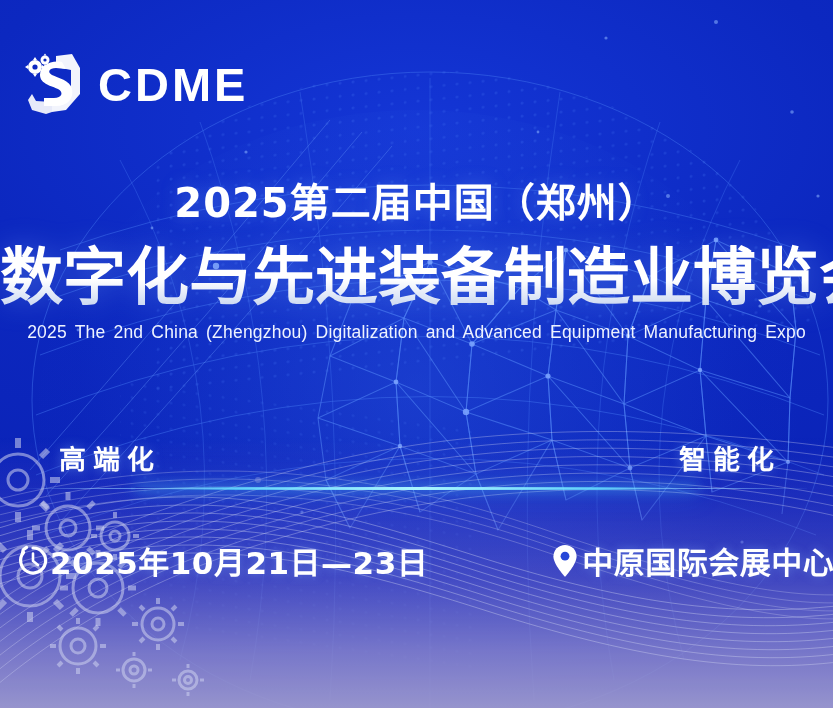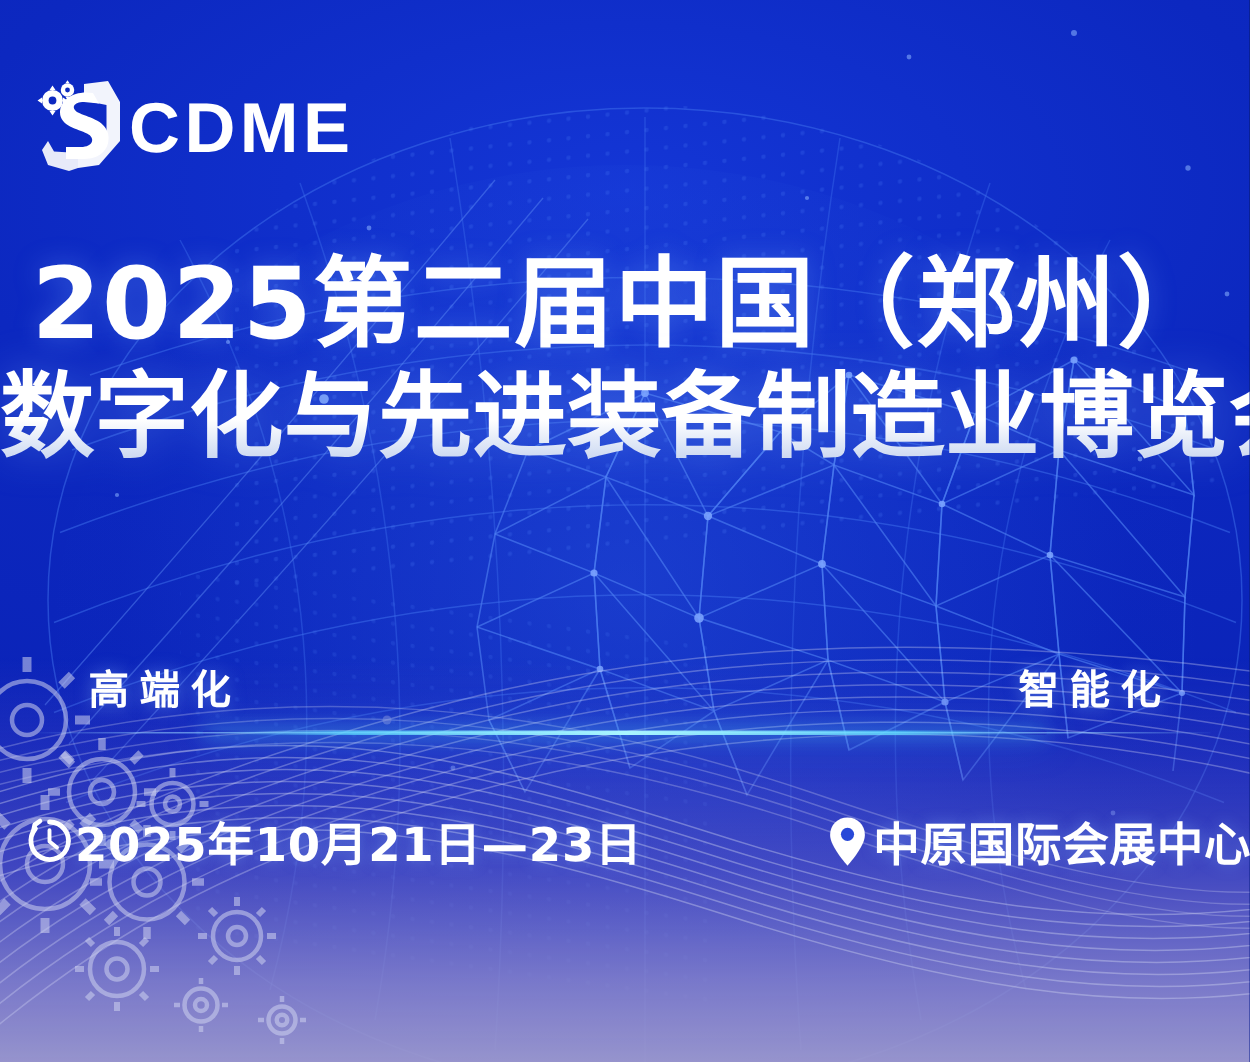--- a/index.html
+++ b/index.html
@@ -82,21 +82,21 @@
     height: 100%;
   }
 
   
   .logo-row {
     position: absolute;
     left: 22px;
     top: 48px;
     display: flex;
     align-items: center;
-    gap: 2px;
+    gap: 14px;
   }
   .logo-mark { width: 62px; height: 72px; display: block; }
   .logo-text {
     color: #ffffff;
     font-size: 47px;
     font-weight: 700;
     letter-spacing: 3px;
     line-height: 1;
     font-family: "Liberation Sans", "DejaVu Sans", sans-serif;
   }
@@ -104,21 +104,21 @@
   
   .title-block {
     position: absolute;
     left: 0;
     right: 0;
     top: 166px;
     text-align: center;
   }
   .title-line-1 {
     color: #ffffff;
-    font-size: 66px;
+    font-size: 40px;
     font-weight: 700;
     line-height: 74px;
     letter-spacing: 1px;
     white-space: nowrap;
     text-shadow: 0 0 18px rgba(120,170,255,0.35);
     font-family: "DejaVu Sans", "Liberation Sans", sans-serif;
   }
   .title-line-2 {
     font-size: 63px;
     font-weight: 700;
@@ -453,20 +453,21 @@
           <circle cx="23" cy="12" r="1.6" fill="#0c28c0"></circle>
           <path d="M23 5.5 l1.4 2 -2.8 0 z M23 18.5 l1.4 -2 -2.8 0 z"></path>
         </g>
       </svg>
       <div class="logo-text">CDME</div>
     </div>
 
     <div class="title-block">
       <div class="title-line-1">2025第二届中国（郑州）</div>
       <div class="title-line-2">数字化与先进装备制造业博览会</div>
+      <div class="title-en">2025 The 2nd  China  (Zhengzhou) Digitalization  and  Advanced  Equipment  Manufacturing  Expo</div>
     </div>
 
     <div class="keywords">
       <div class="keyword">高端化</div>
       <div class="keyword">智能化</div>
     </div>
 
     <div class="divider-wrap">
       <div class="divider-thin"></div>
       <div class="divider-core"></div>

